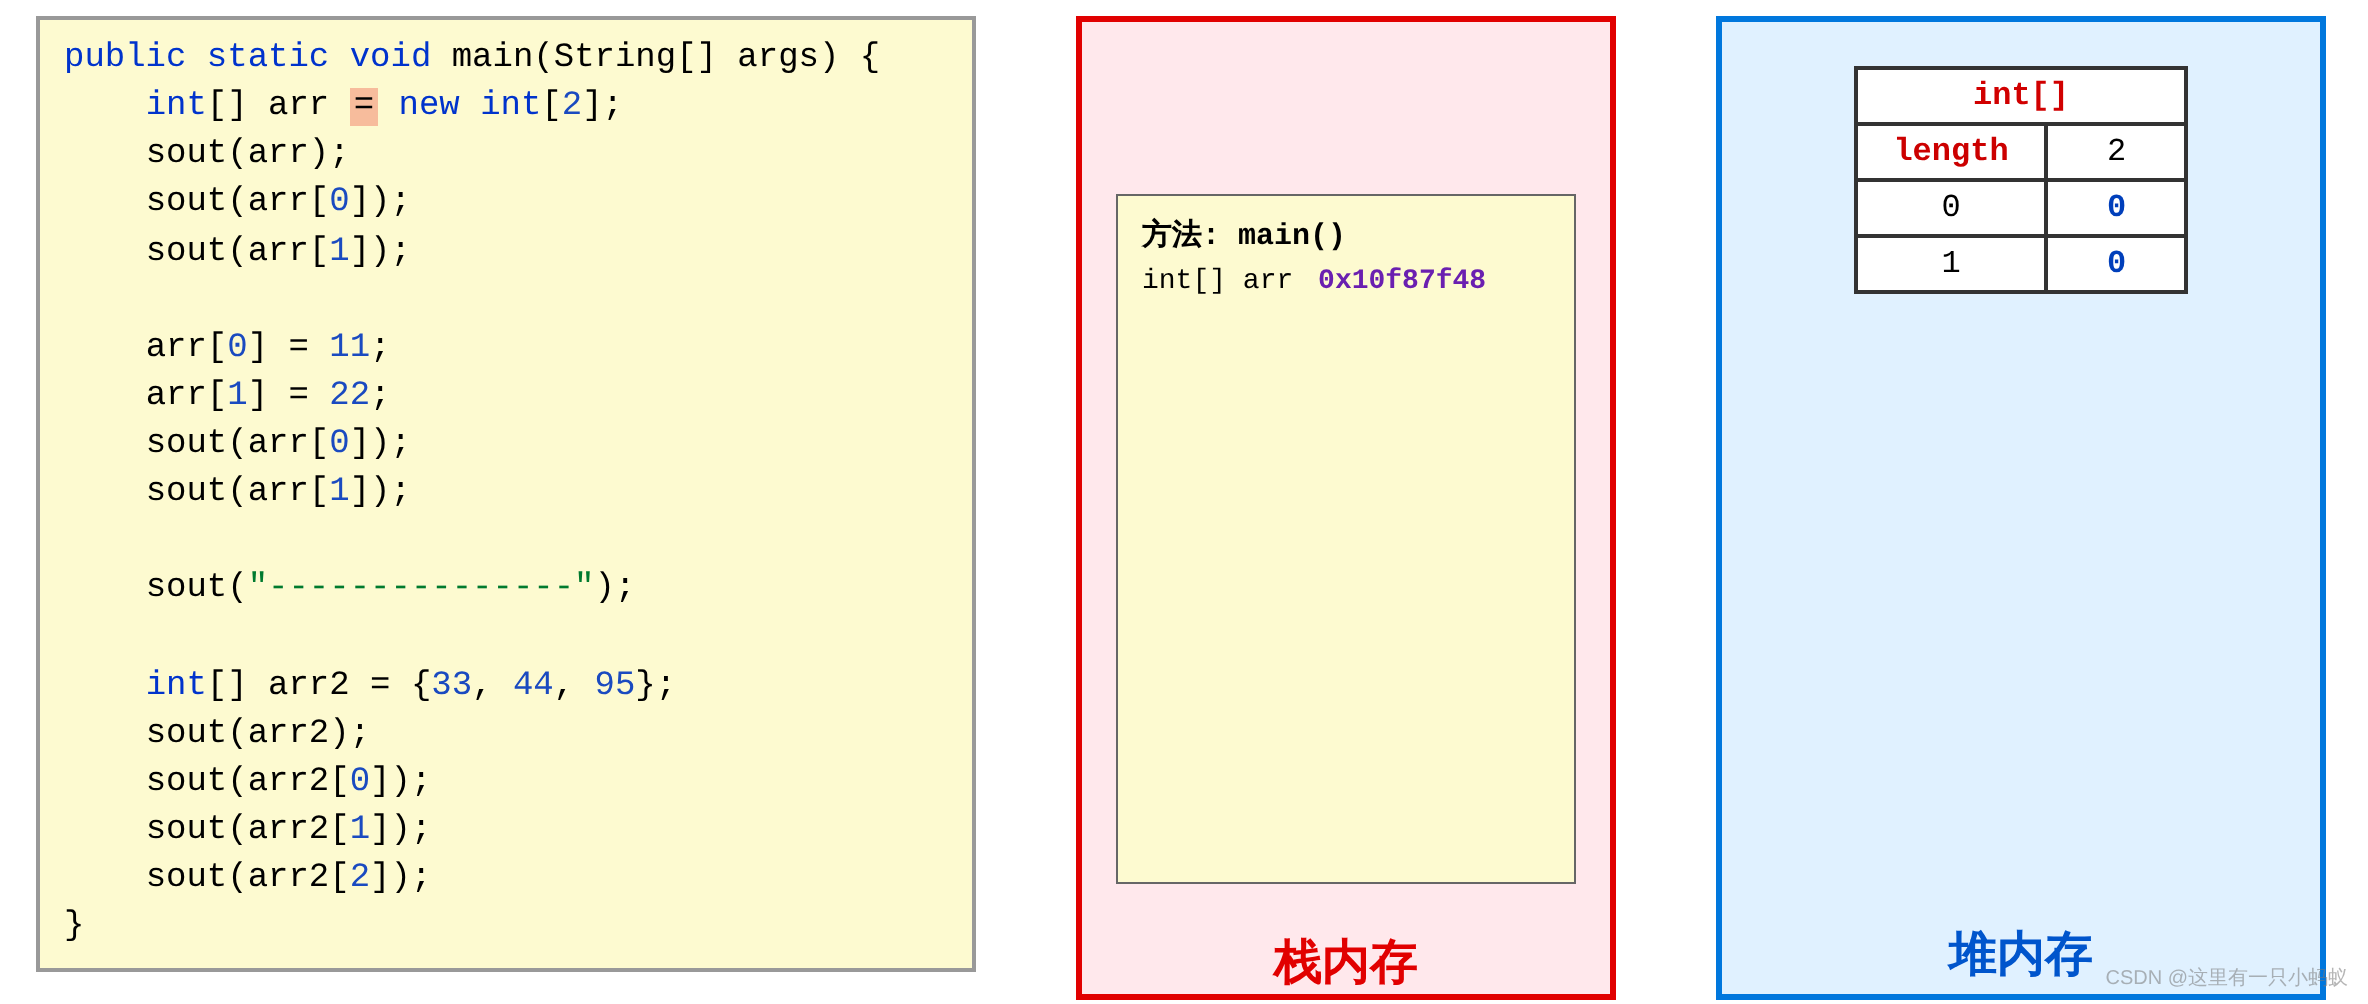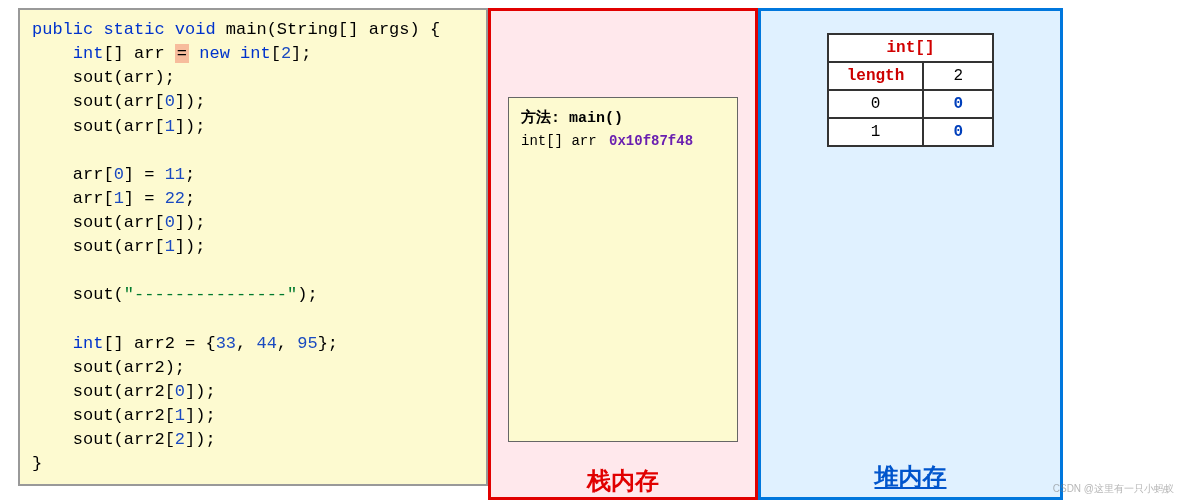--- a/index.html
+++ b/index.html
@@ -6,20 +6,21 @@
     body {
       font-family: "Consolas", "Courier New", monospace;
       background: #ffffff;
       width: 1184px;
       height: 502px;
       position: relative;
       overflow: hidden;
     }
     .container {
       display: flex;
+      gap: 50px;
       padding: 8px 18px;
       height: 100%;
     }
     
     .code-panel {
       width: 470px;
       height: 478px;
       background: #fdfad0;
       border: 2px solid #999;
       padding: 8px 12px;
@@ -95,21 +96,20 @@
       font-weight: bold;
     }
     .heap-table .val { color: #003fbb; font-weight: bold; }
     .heap-title {
       color: #0055cc;
       font-size: 24px;
       font-weight: bold;
       position: absolute;
       bottom: 4px;
       font-family: "Microsoft YaHei", sans-serif;
-      text-decoration: underline;
     }
     .watermark {
       position: absolute;
       right: 10px;
       bottom: 6px;
       font-size: 10px;
       color: rgba(120,120,120,0.55);
       font-family: sans-serif;
     }
   </style>

